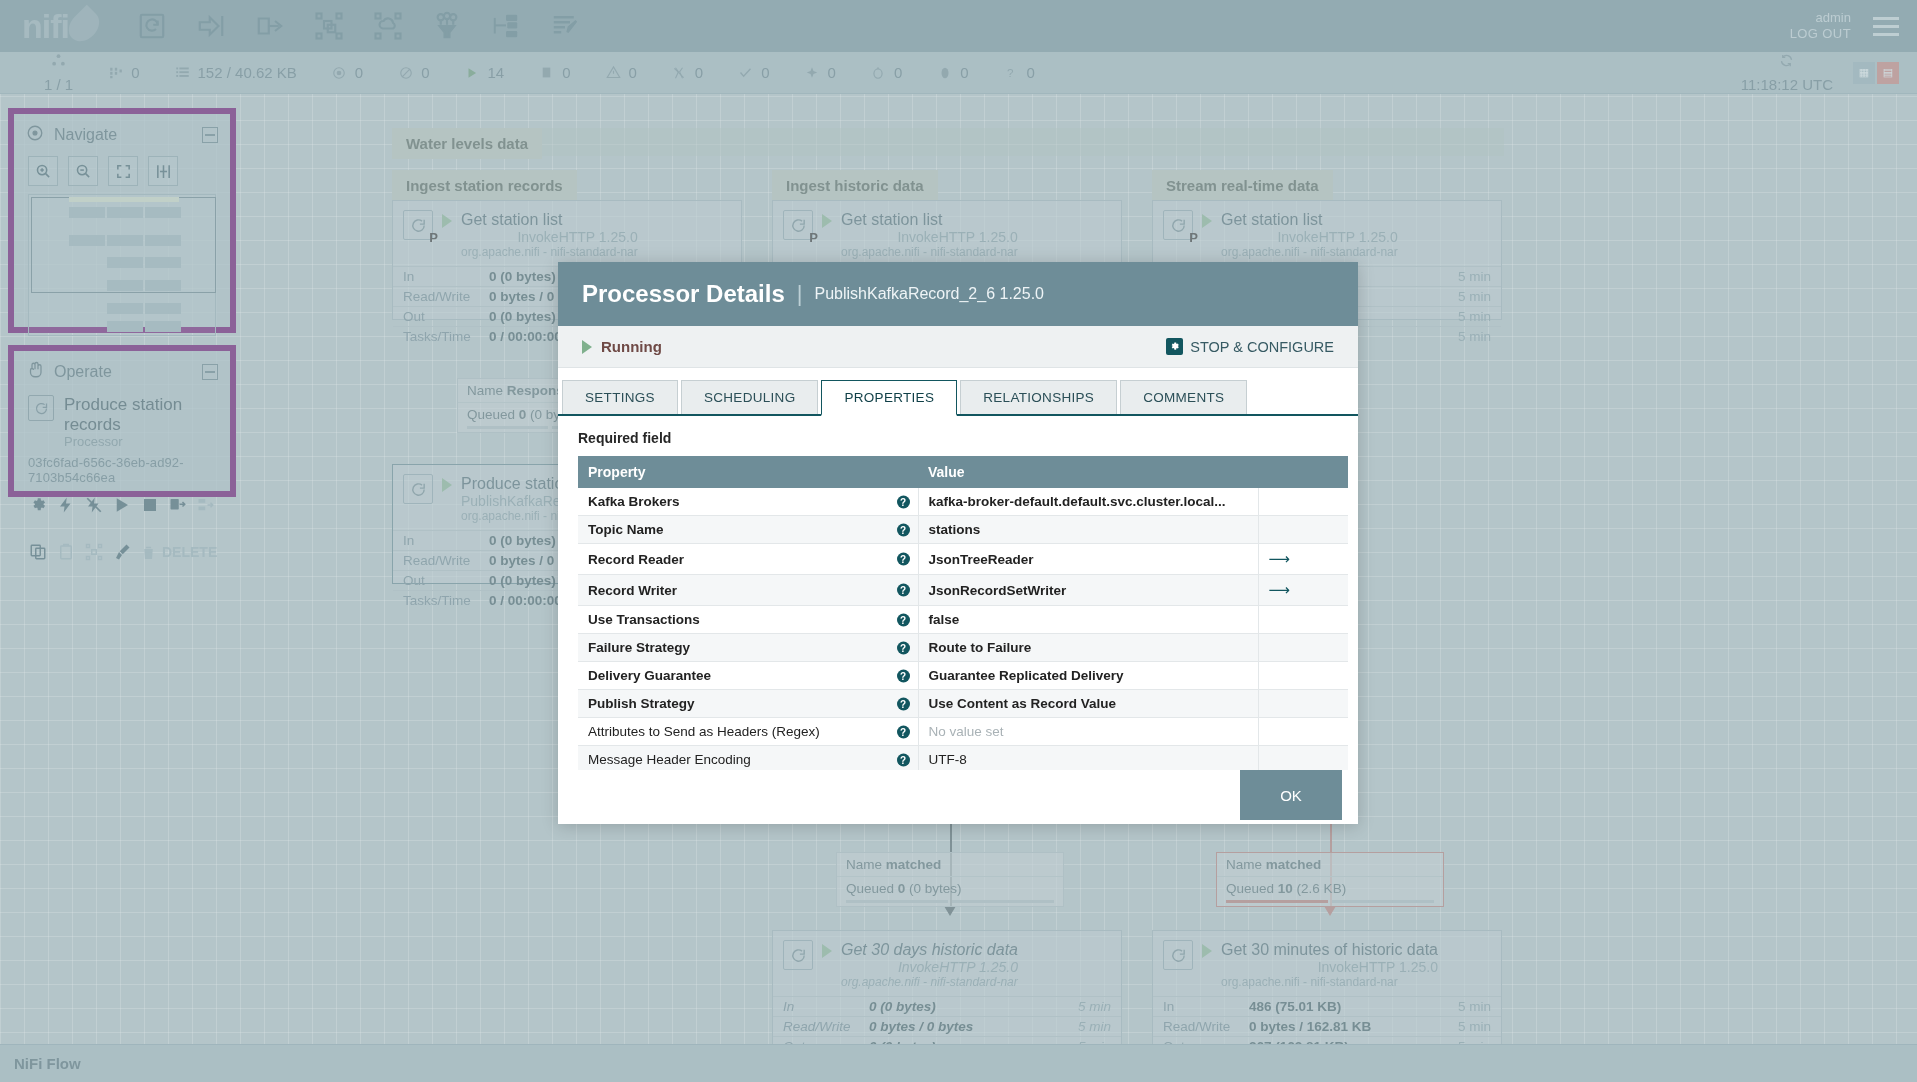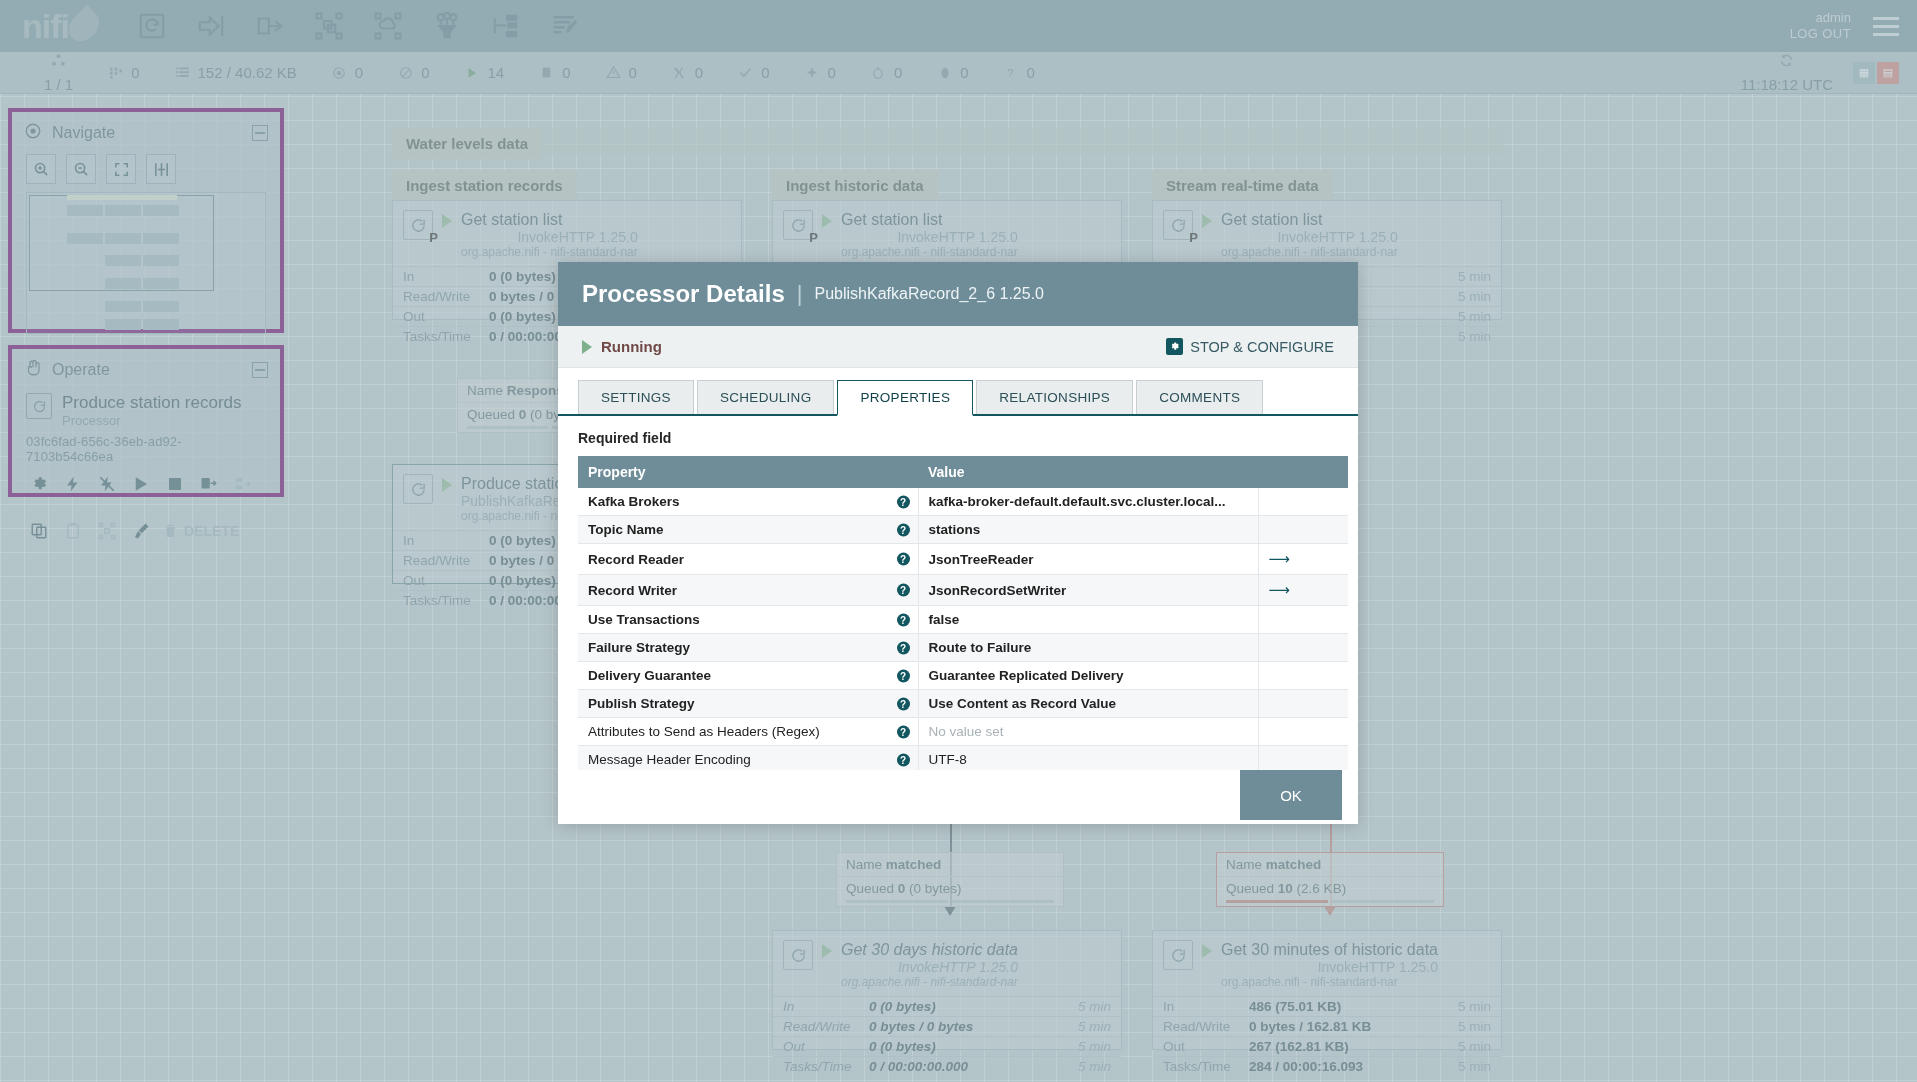--- a/index.html
+++ b/index.html
@@ -78,23 +78,23 @@
   .corner-btns { display: flex; gap: 2px; margin-right: 8px; }
   .corner-btns div {
     width: 22px; height: 22px; background: #9ab2ba;
     display: flex; align-items: center; justify-content: center;
     font-size: 11px; color: #e6eef0;
   }
   .corner-accent { background: #c98b86 !important; }
 
   
   .panel {
-    position: absolute; left: 8px; width: 276px;
+    position: absolute; left: 8px; width: 228px;
     background: rgba(175,194,200,.72);
-    border: 4px solid #701a75;
+    border: 6px solid #701a75;
   }
   .panel-hd {
     display: flex; align-items: center; gap: 10px;
     padding: 10px 12px; font-size: 16px; color: #5c767f;
   }
   .panel-hd .collapse {
     margin-left: auto; width: 16px; height: 16px;
     border: 1.5px solid #6d8891; position: relative; cursor: pointer;
   }
   .panel-hd .collapse:after {
@@ -213,21 +213,21 @@
   .ms-text { font-size: 15px; font-weight: bold; color: #6f4a46; }
   .ms-btn {
     margin-left: auto; display: flex; align-items: center; gap: 7px;
     font-size: 14.5px; color: #365a63; cursor: pointer;
   }
   .ms-btn .gico {
     width: 17px; height: 17px; background: #12565f; border-radius: 2px;
     display: flex; align-items: center; justify-content: center; color: #fff; font-size: 12px;
   }
 
-  .tabs { display: flex; align-items: flex-end; padding: 12px 20px 0; background: #fff; border-bottom: 2px solid #12565f; }
+  .tabs { display: flex; align-items: flex-end; padding: 12px 4px 0; background: #fff; border-bottom: 2px solid #12565f; }
   .tab {
     padding: 9px 22px; font-size: 13.5px; color: #2b4f57;
     background: #e9edee; border: 1px solid #c6cfd2; border-bottom: none;
     margin-right: 3px; cursor: pointer; letter-spacing: .3px;
   }
   .tab.active {
     background: #fff; border: 1px solid #12565f; border-bottom: 2px solid #fff;
     margin-bottom: -2px; font-weight: normal; color: #0f3f47;
   }
 
@@ -951,20 +951,23 @@
         <div class="op-delete">
           <svg width="17" height="17" viewBox="0 0 24 24" fill="currentColor">
               <path d="M6 7h12l-1 14H7zM9 4h6l1 2H8z"></path>
             </svg>
           <span>DELETE</span>
         </div>
       </div>
     </div>
   </div>
 
+  <div class="bottombar">
+    <span>NiFi Flow</span>
+  </div>
 
   <div class="modal-scrim"></div>
 
   <div class="modal">
     <div class="modal-hd">
       <span class="m-title">Processor Details</span>
       <span class="m-sep">|</span>
       <span class="m-sub">PublishKafkaRecord_2_6 1.25.0</span>
     </div>
 

